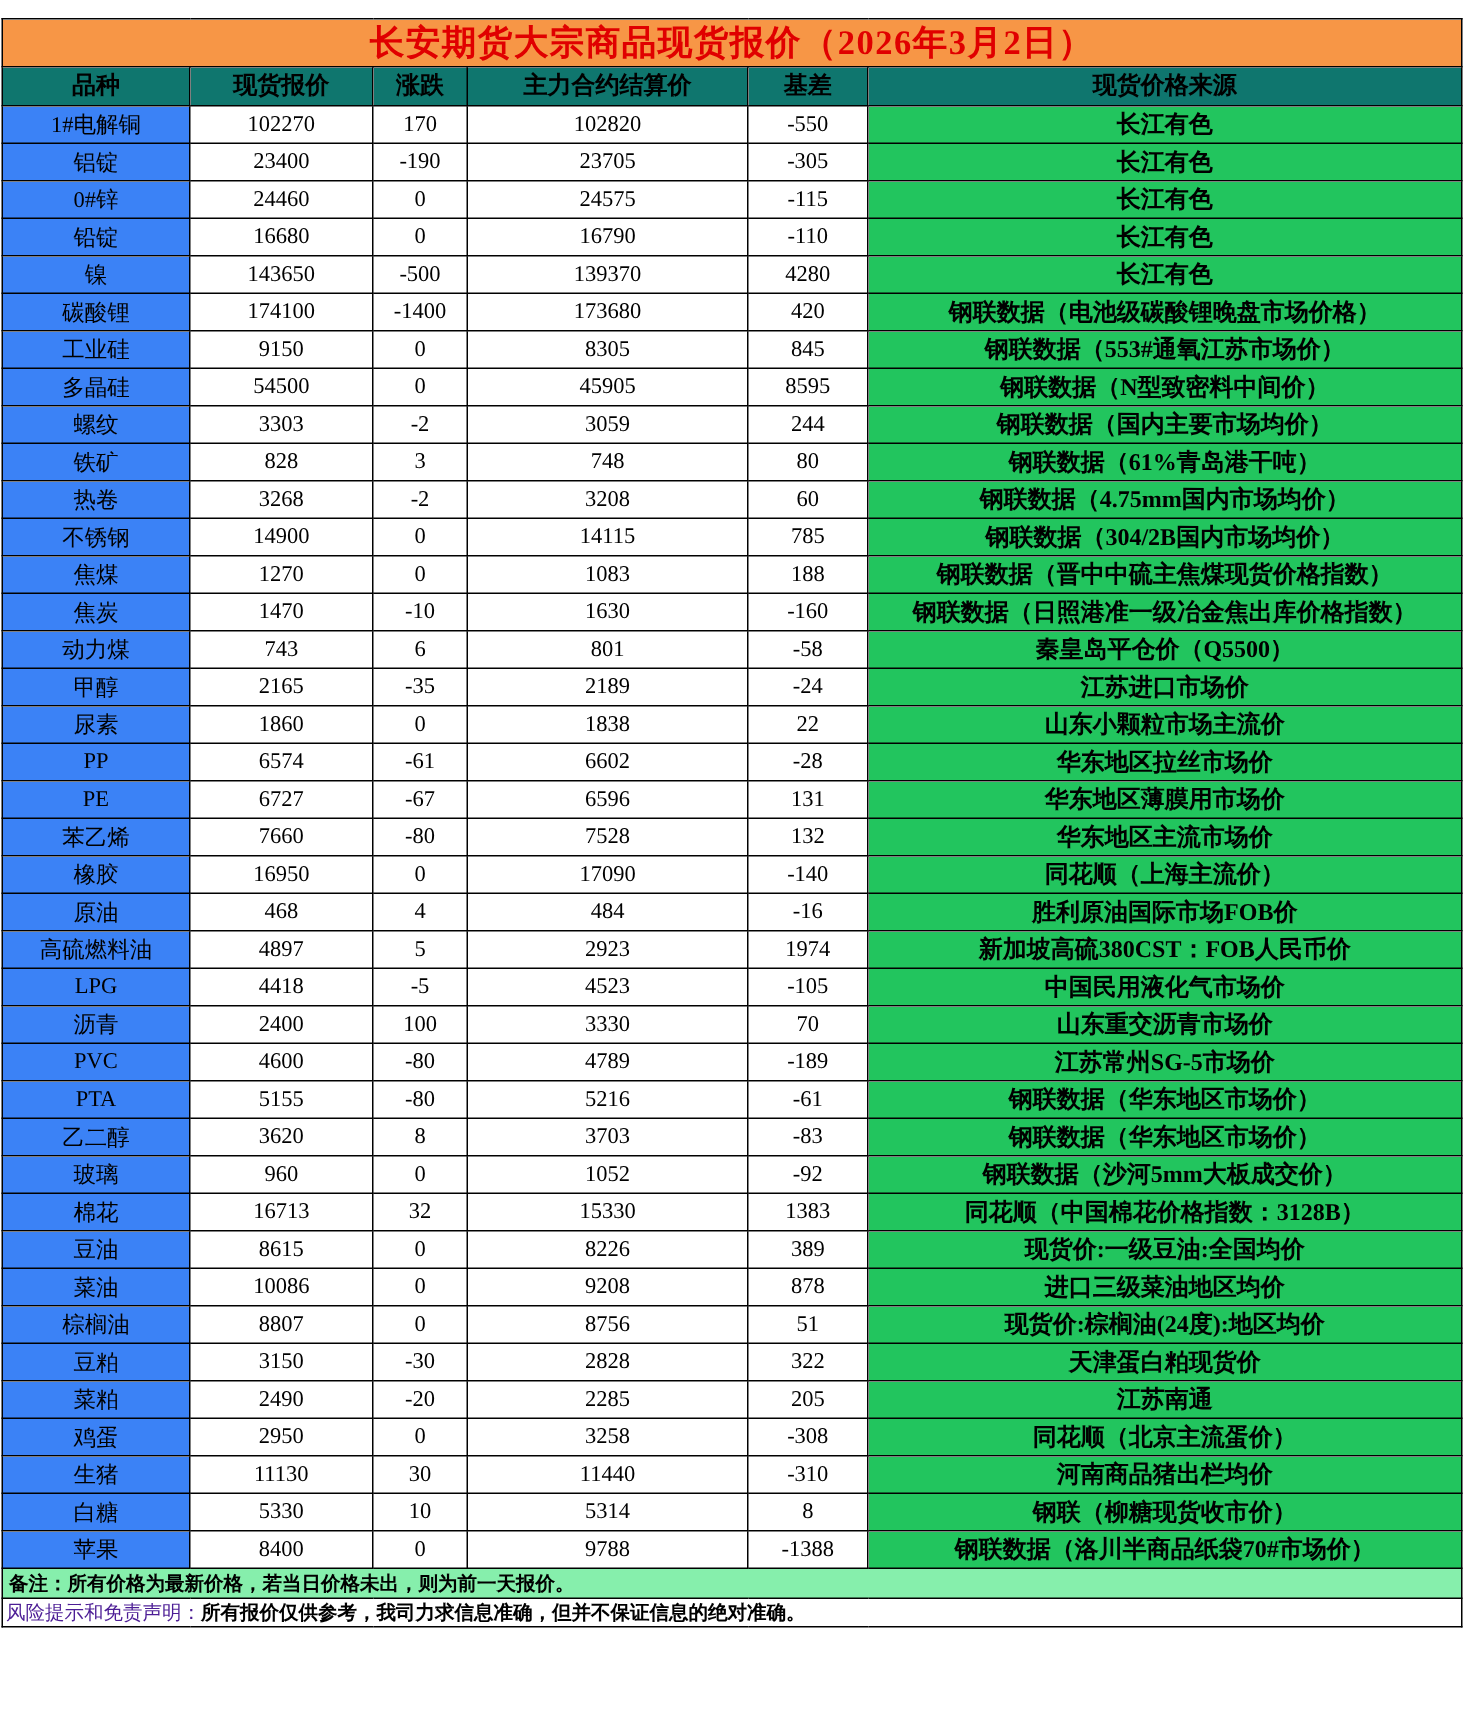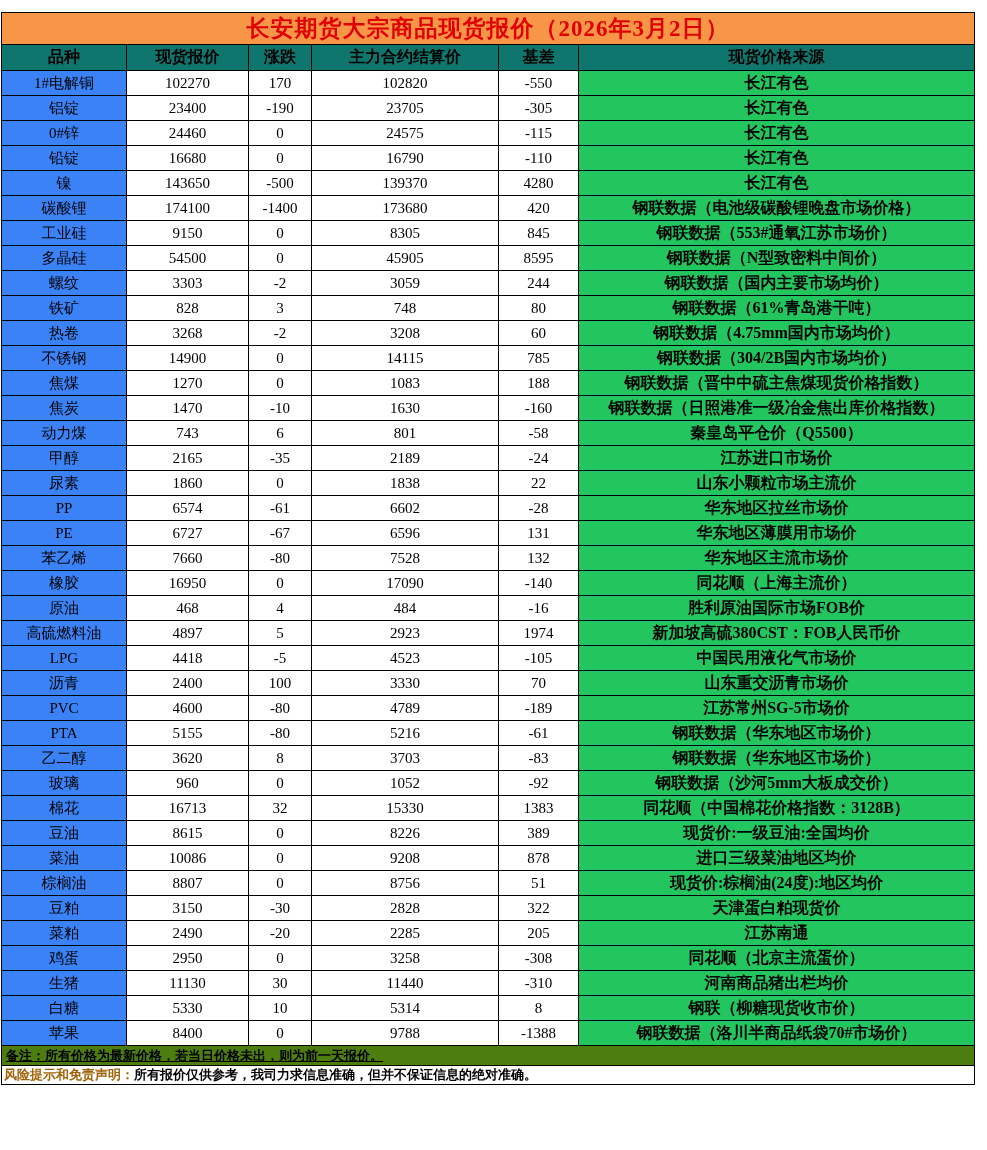--- a/index.html
+++ b/index.html
@@ -10,24 +10,24 @@
         overflow:hidden;white-space:nowrap;}
   tr.title-row td{height:31px;background:#F79646;color:#E00000;
         font-weight:bold;font-size:23px;letter-spacing:1px;}
   tr.header-row th{height:25px;background:#0f766e;color:#000;
         font-weight:bold;font-size:16px;}
   tbody tr{height:25px;}
   td.c0{background:#3b82f6;font-weight:normal;font-size:15px;}
   td.c1,td.c2,td.c3,td.c4{background:#fff;font-size:15px;}
   td.c5{background:#22c55e;font-weight:bold;font-size:16px;}
   tr.note-row td{height:19px;text-align:left;padding-left:4px;
-        font-weight:bold;font-size:13px;background:#4d7c0f;text-decoration:underline;}
+        font-weight:bold;font-size:13px;background:#86efac;}
   tr.disclaimer-row td{height:17px;text-align:left;padding-left:2px;
         font-weight:bold;font-size:13px;background:#fff;}
-  .red-label{color:#a16207;font-weight:bold;}
+  .red-label{color:#4c1d95;font-weight:normal;}
 </style>
 </head>
 <body>
 
 <table>
   <colgroup>
     <col style="width:125px">
       <col style="width:122px">
       <col style="width:63px">
     <col style="width:187px">

